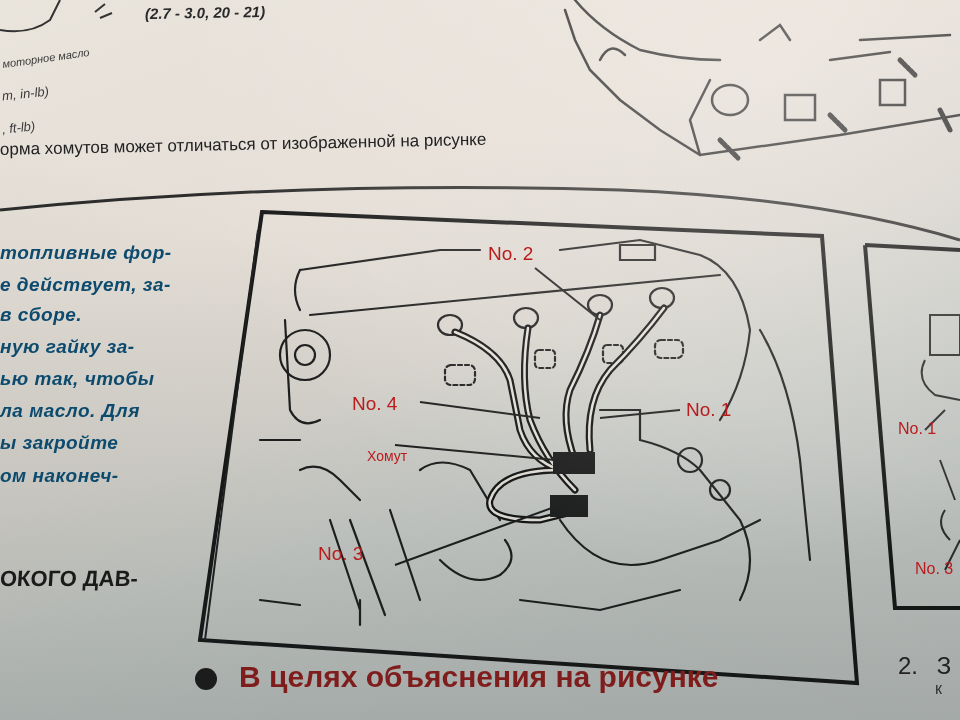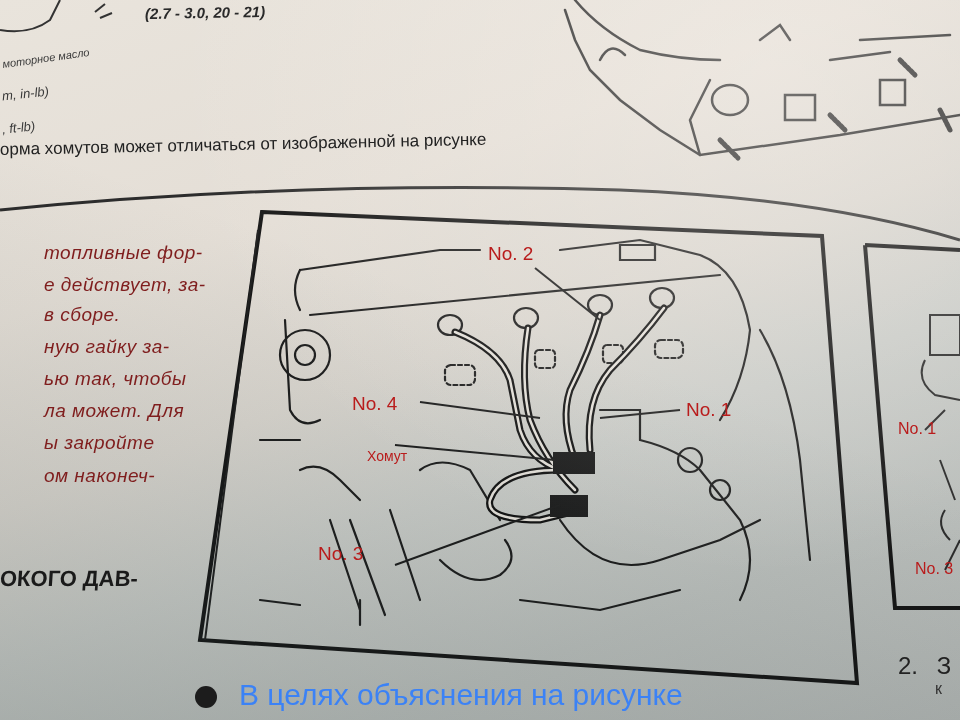--- a/index.html
+++ b/index.html
@@ -10,23 +10,23 @@
   }
   .shade {
     position:absolute; left:0; top:0; width:960px; height:720px; pointer-events:none;
     background: radial-gradient(ellipse at 80% 10%, rgba(255,250,245,0.35), rgba(255,255,255,0) 55%),
                 linear-gradient(200deg, rgba(0,0,0,0) 45%, rgba(40,60,60,0.18) 100%);
   }
   .txt { position:absolute; color:#1e1e1e; white-space:nowrap; }
   .top-spec { left:145px; top:4px; font-size:15px; font-weight:bold; font-style:italic; color:#2a2a2a; transform:rotate(-1deg); }
   .top-small { font-size:11px; font-style:italic; color:#3a3a3a; }
   .top-note { left:0; top:140px; font-size:17px; color:#222; transform:rotate(-1.2deg); transform-origin:left; }
-  .body-line { font-size:19px; font-weight:normal; font-style:italic; color:#7f1d1d; letter-spacing:0.5px;margin-left:44px; }
+  .body-line { font-size:19px; font-weight:bold; font-style:italic; color:#0c4a6e; letter-spacing:0.5px; }
   .heading { font-size:22px; font-weight:bold; color:#1a1a1a; transform:skewX(-4deg); }
-  .bullet-line { left:195px; top:678px; font-size:30px; color:#3b82f6; }
+  .bullet-line { left:195px; top:660px; font-size:30px; color:#7f1d1d;font-weight:bold; }
   .bullet { display:inline-block; width:22px; height:22px; border-radius:50%; background:#1c1c1c; margin-right:22px; vertical-align:middle; }
   .side-step { left:898px; top:652px; font-size:24px; color:#222; }
   .side-step2 { left:935px; top:680px; font-size:16px; color:#333; }
   .label { font-size:19px; color:#b91c1c; }
   svg { position:absolute; left:0; top:0; }
 </style>
 </head>
 <body>
 
 <svg width="960" height="720" viewBox="0 0 960 720">
@@ -141,21 +141,21 @@
 <div class="txt top-small" style="left:2px;top:52px;transform:rotate(-8deg);">моторное масло</div>
 <div class="txt top-small" style="left:2px;top:86px;font-size:13px;transform:rotate(-6deg);">m, in-lb)</div>
 <div class="txt top-small" style="left:2px;top:120px;font-size:13px;transform:rotate(-6deg);">, ft-lb)</div>
 <div class="txt top-note">орма хомутов может отличаться от изображенной на рисунке</div>
 
 <div class="txt body-line" style="left:0;top:242px;">топливные фор-</div>
 <div class="txt body-line" style="left:0;top:274px;">е действует, за-</div>
 <div class="txt body-line" style="left:0;top:304px;">в сборе.</div>
 <div class="txt body-line" style="left:0;top:336px;">ную гайку за-</div>
 <div class="txt body-line" style="left:0;top:368px;">ью так, чтобы</div>
-<div class="txt body-line" style="left:0;top:400px;">ла может. Для</div>
+<div class="txt body-line" style="left:0;top:400px;">ла масло. Для</div>
 <div class="txt body-line" style="left:0;top:432px;">ы закройте</div>
 <div class="txt body-line" style="left:0;top:465px;">ом наконеч-</div>
 <div class="txt heading" style="left:0;top:566px;">ОКОГО ДАВ-</div>
 
 <div class="txt label" style="left:488px;top:243px;">No. 2</div>
 <div class="txt label" style="left:352px;top:393px;">No. 4</div>
 <div class="txt label" style="left:686px;top:399px;">No. 1</div>
 <div class="txt label" style="left:327px;top:448px;font-size:14px;margin-left:40px;">Хомут</div>
 <div class="txt label" style="left:318px;top:543px;">No. 3</div>
 

